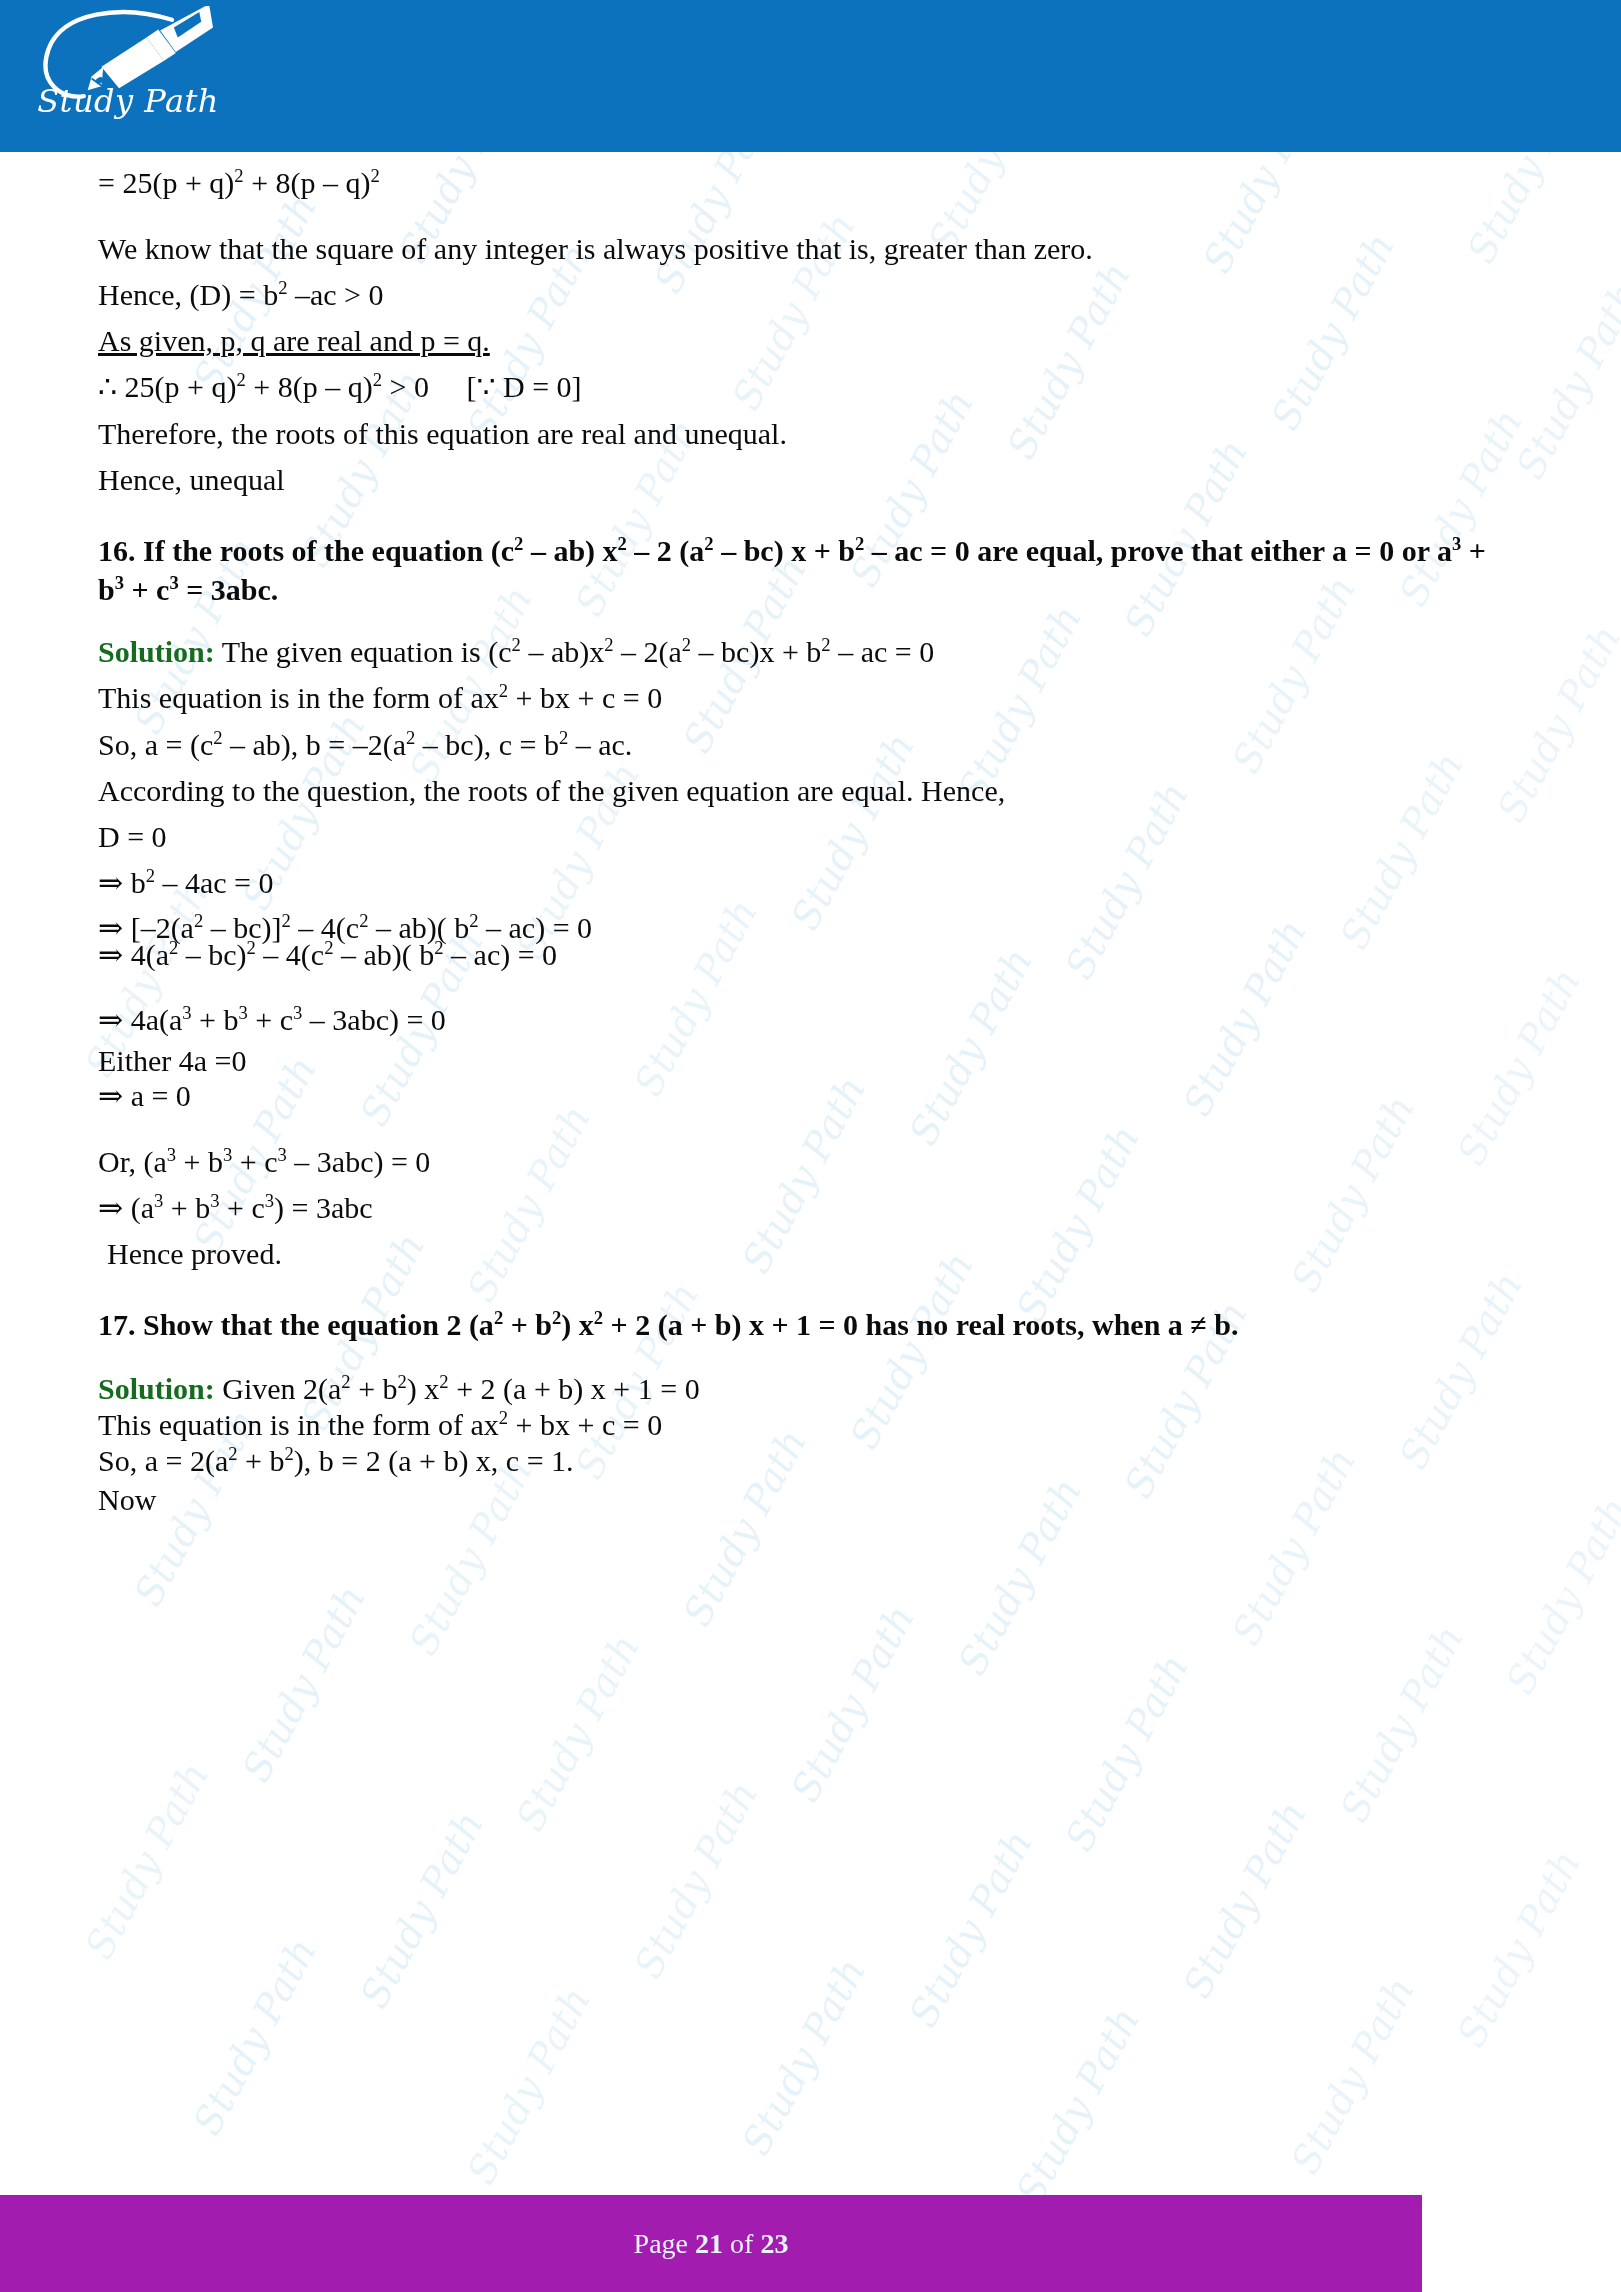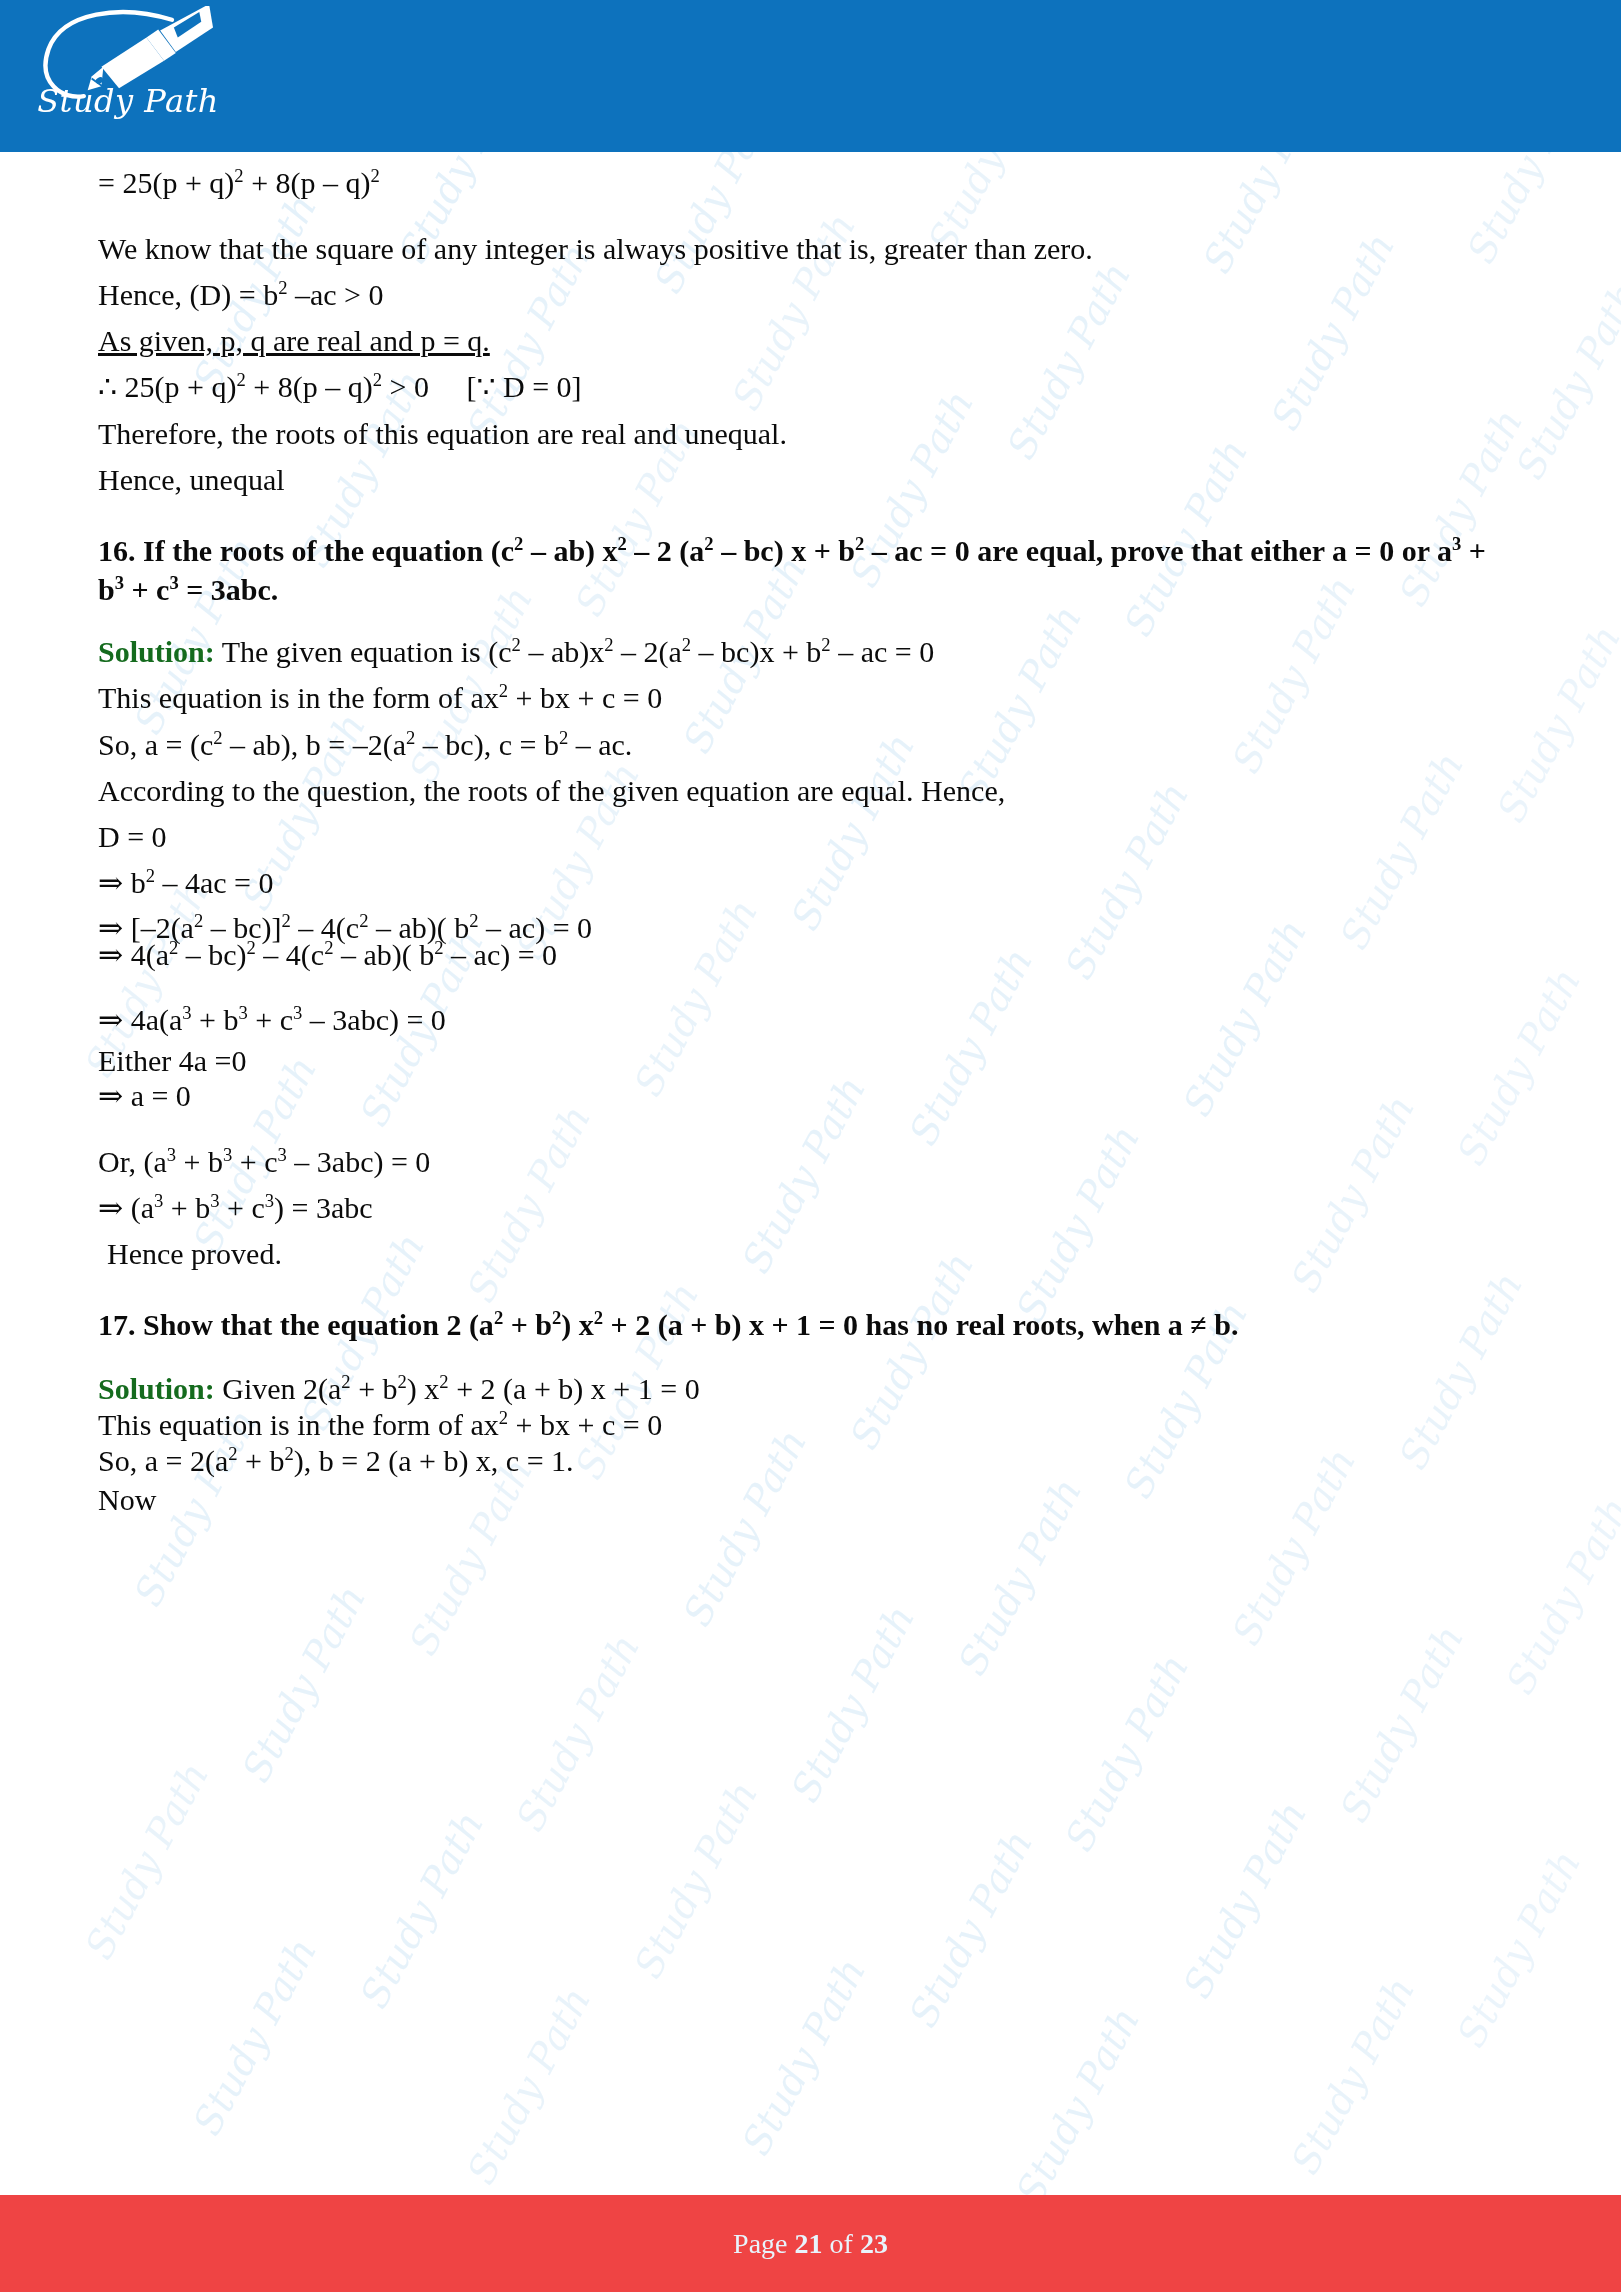--- a/index.html
+++ b/index.html
@@ -121,23 +121,23 @@
     opacity: 0.85;
     white-space: nowrap;
     transform-origin: center center;
   }
 
   
   .footer {
     position: absolute;
     left: 0;
     bottom: 0;
-    width: 1621px;
+    width: 1422px;
     height: 98px;
-    background: #ef4444;
+    background: #a21caf;
     z-index: 5;
   }
   .footer-text {
     width: 100%;
     text-align: center;
     color: #e8f4fc;
     font-family: "Liberation Serif", "DejaVu Serif", serif;
     font-size: 28px;
     line-height: 98px;
     white-space: nowrap;

